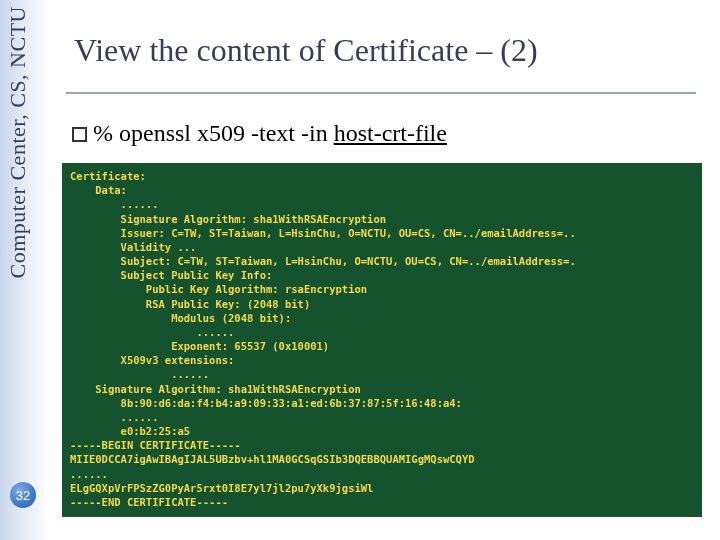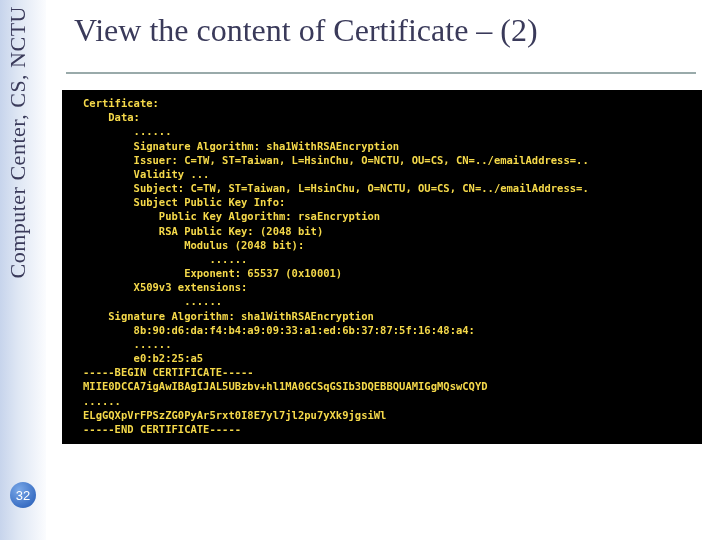--- a/index.html
+++ b/index.html
@@ -49,21 +49,21 @@
   }
   .content {
     position: absolute;
     left: 62px;
     top: 0;
     width: 650px;
   }
   .title {
     font-size: 32px;
     color: #3a3a5a;
-    margin-top: 12px;
+    margin-top: 32px;
     margin-left: 12px;
     font-weight: normal;
   }
   .rule {
     margin-top: 22px;
     margin-left: 4px;
     width: 630px;
     height: 3px;
     background: #9aa;
     box-shadow: 0 1px 0 #fff inset;
@@ -81,43 +81,46 @@
     border: 2px solid #333;
     margin-right: 6px;
     position: relative;
     top: 1px;
   }
   .underlined { text-decoration: underline; }
   .codeblock {
     margin-top: 16px;
     margin-left: 0;
     width: 640px;
-    background: #000000;
+    background: #14532d;
     color: #f5d94a;
     font-family: "Lucida Console", Monaco, monospace;
     font-size: 10.5px;
     font-weight: bold;
     line-height: 1.35;
-    padding: 6px 8px 8px 21px;
+    padding: 6px 8px 8px 8px;
     white-space: pre;
     overflow: hidden;
   }
 </style>
 </head>
 <body>
 
 <div class="sidebar">
   <div class="sidebar-text">Computer Center, CS, NCTU</div>
   <div class="page-num">32</div>
 </div>
 
 <div class="content">
   <h1 class="title">View the content of Certificate – (2)</h1>
   <div class="rule"></div>
 
+  <div class="command">
+    <span class="bullet"></span><span>% </span><span>openssl x509 -text -in </span><span class="underlined">host-crt-file</span>
+  </div>
 
   <div class="codeblock"><span>Certificate:</span>
 <span>    Data:</span>
 <span>        ......</span>
 <span>        Signature Algorithm: sha1WithRSAEncryption</span>
 <span>        Issuer: C=TW, ST=Taiwan, L=HsinChu, O=NCTU, OU=CS, CN=../emailAddress=..</span>
 <span>        Validity ...</span>
 <span>        Subject: C=TW, ST=Taiwan, L=HsinChu, O=NCTU, OU=CS, CN=../emailAddress=.</span>
 <span>        Subject Public Key Info:</span>
 <span>            Public Key Algorithm: rsaEncryption</span>

